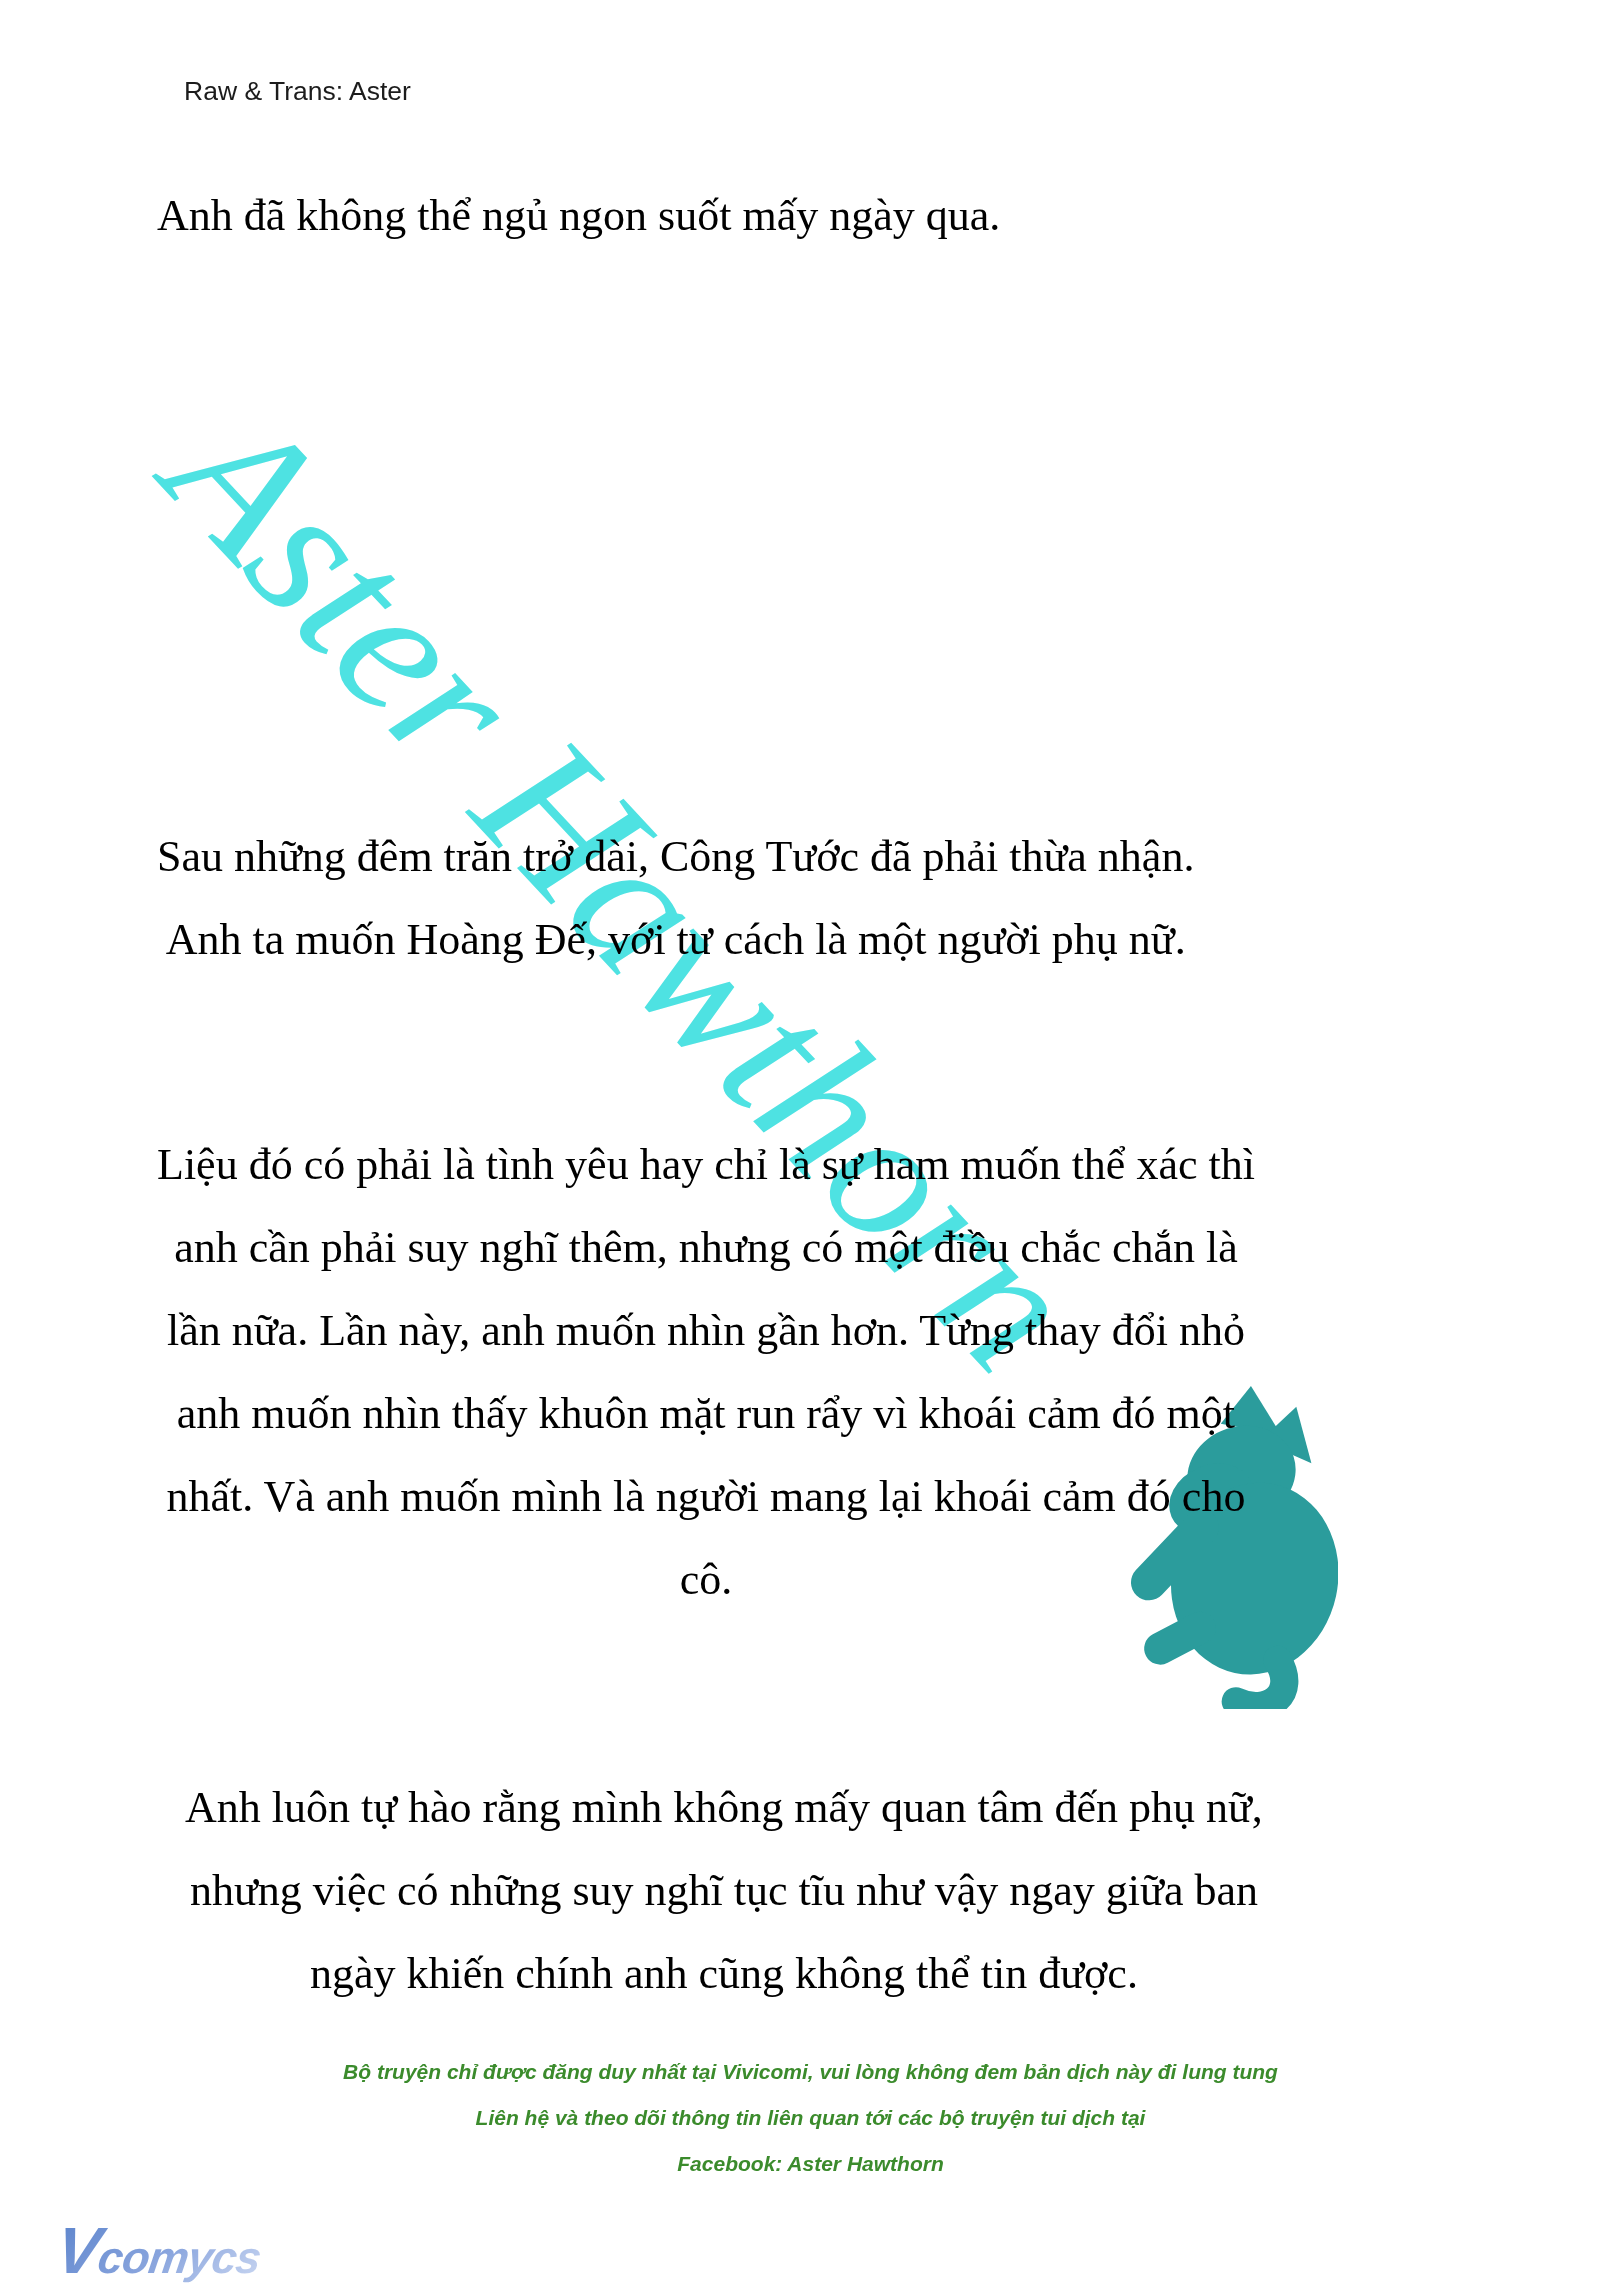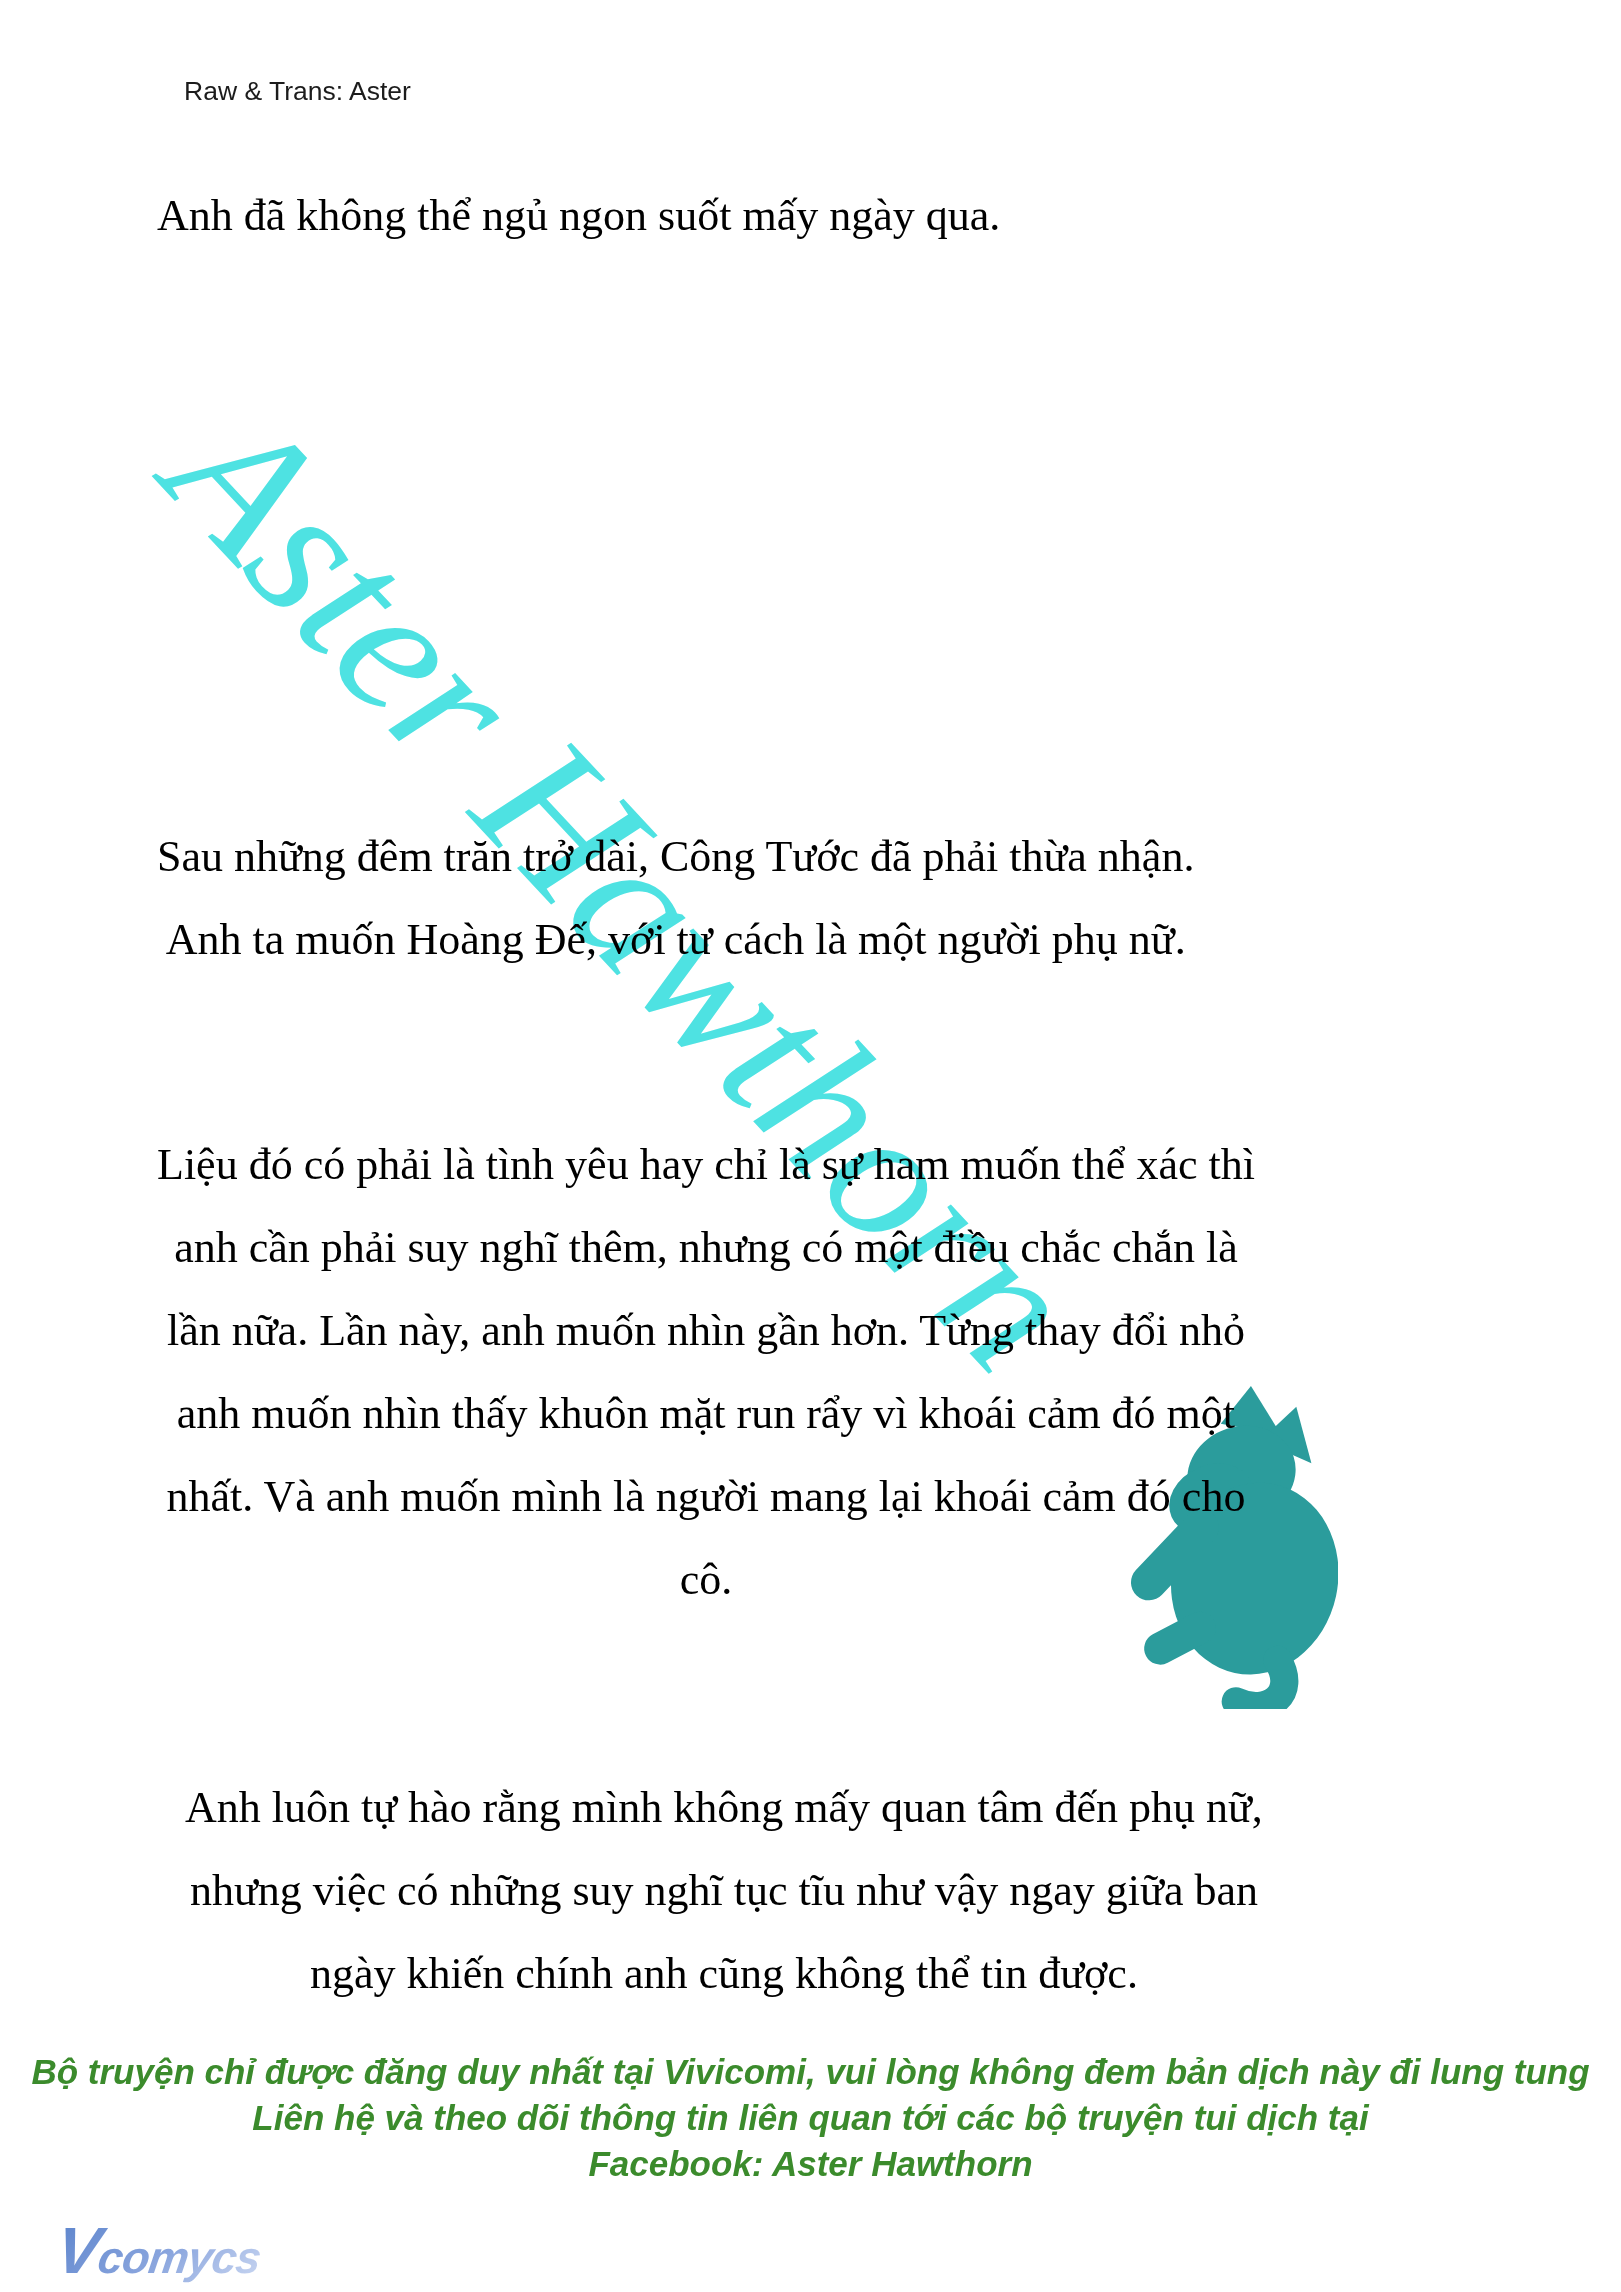--- a/index.html
+++ b/index.html
@@ -21,21 +21,21 @@
   }
   .cat{position:absolute;left:1111px;top:1384px;z-index:2;}
   .para{position:absolute;left:157px;z-index:3;text-align:center;}
   .bline{font-size:44px;line-height:83px;white-space:nowrap;}
   .p1{top:174px;} .p2{top:404px;} .p3{top:815px;} .p4{top:1123px;} .p5{top:1766px;margin-left:28px;}
   .footer{
     position:absolute;left:0;top:2049px;width:1621px;text-align:center;z-index:3;
     font-family:"Liberation Sans","DejaVu Sans",sans-serif;
     font-weight:bold;font-style:italic;color:#3b8b2c;
   }
-  .fline{font-size:35px;line-height:46px;white-space:nowrap;}
+  .fline{font-size:21px;line-height:46px;white-space:nowrap;}
   .vlogo{
     position:absolute;left:57px;top:2213px;z-index:3;
     font-family:"Liberation Sans","DejaVu Sans",sans-serif;
     font-size:45px;font-weight:900;font-style:italic;letter-spacing:-1px;
     transform:skewX(-8deg);
     background:linear-gradient(135deg,#5c84cc 0%,#8ba6de 55%,#cbd8f2 100%);
     -webkit-background-clip:text;background-clip:text;
     -webkit-text-fill-color:transparent;color:transparent;
     white-space:nowrap;
   }

